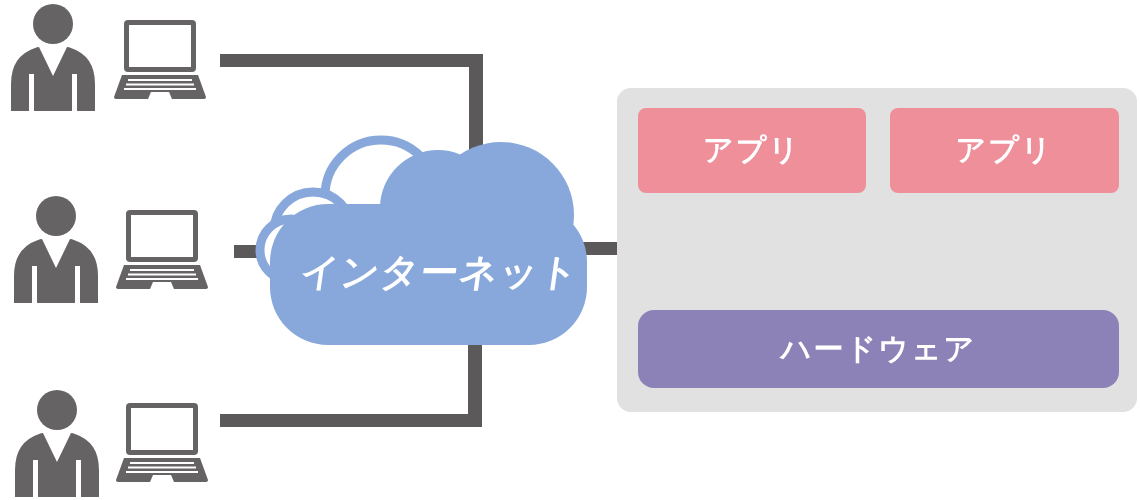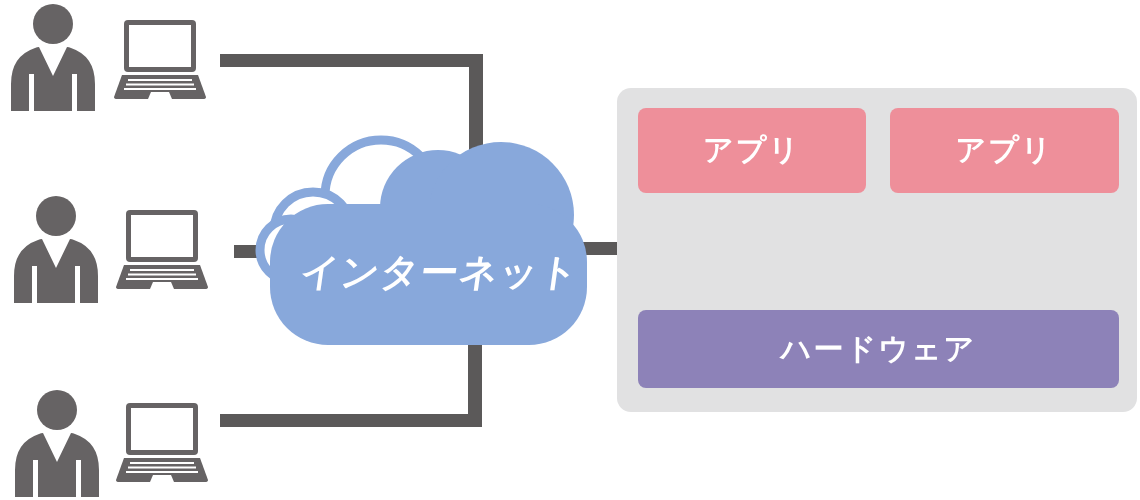--- a/index.html
+++ b/index.html
@@ -48,21 +48,21 @@
     border-radius: 8px;
     display: flex; align-items: center; justify-content: center;
     color: var(--label-white, #ffffff);
     font-size: 30px; font-weight: 700;
     letter-spacing: 2px;
     white-space: nowrap;
   }
   .box-app1 { left: 21px;  top: 20px;  width: 228px; height: 85px; background: var(--box-pink, #ee8f9a); }
   .box-app2 { left: 273px; top: 20px;  width: 229px; height: 85px; background: var(--box-pink, #ee8f9a); }
   .box-os   { left: 21px;  top: 125px; width: 481px; height: 78px; background: var(--box-orange, #f6b173); }
-  .box-hw   { left: 21px;  top: 222px; width: 481px; height: 78px; background: var(--box-purple, #8d82b8); }
+  .box-hw   { left: 21px;  top: 222px; width: 481px; height: 78px; background: var(--box-purple, #8d82b8); border-radius: 16px; }
 
   .z1 { z-index: 1; }
   .z2 { z-index: 2; }
   .z3 { z-index: 3; }
 </style>
 </head>
 <body>
 
 <div id="stage">
 

